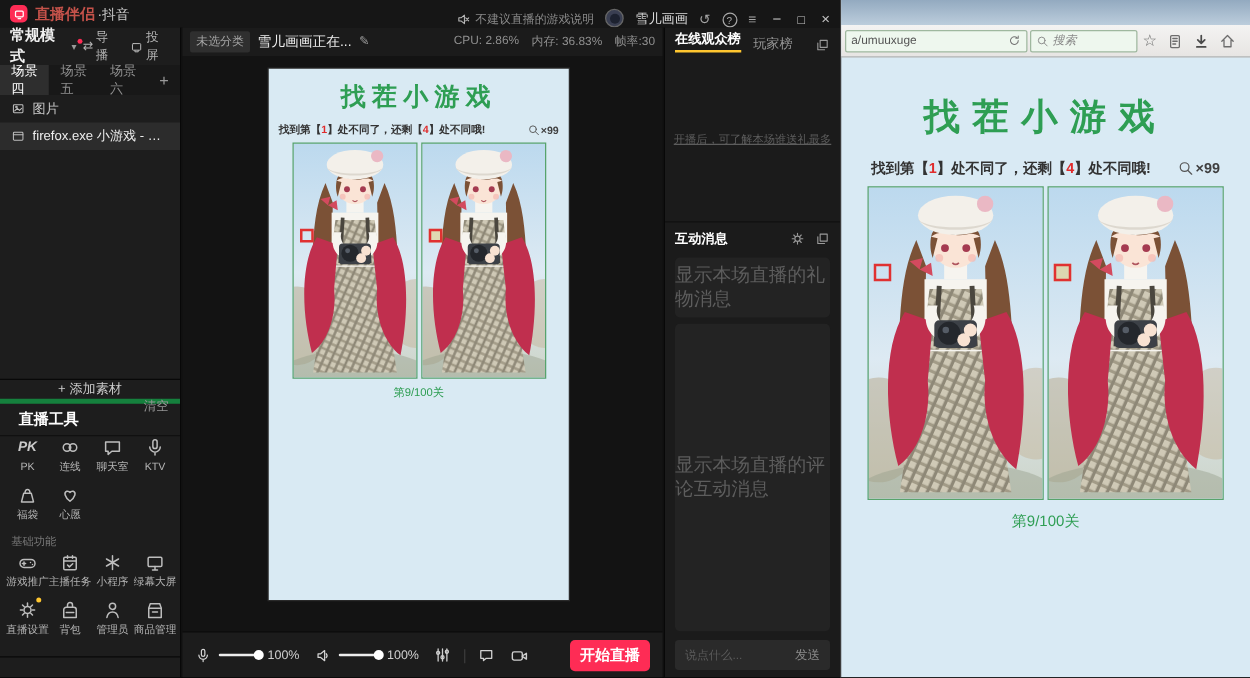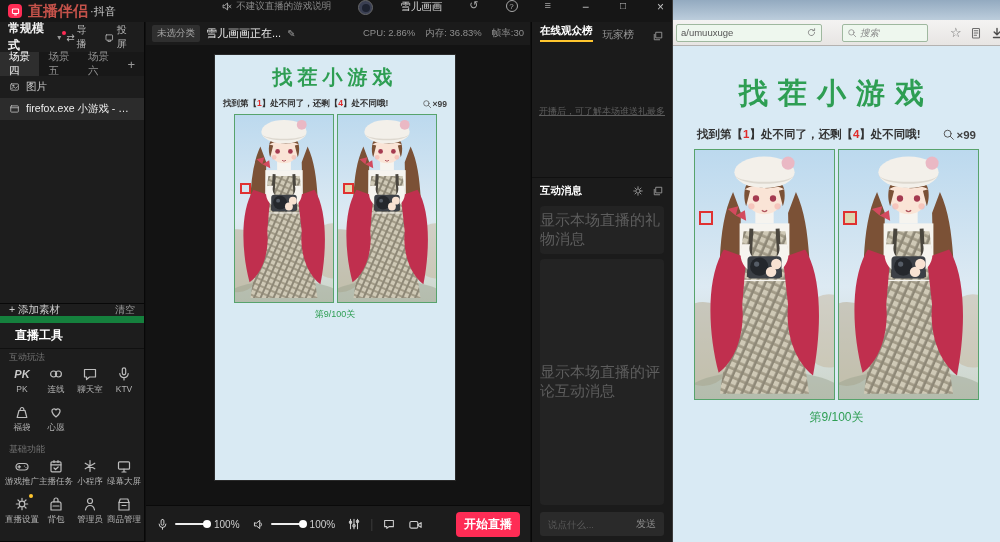--- a/index.html
+++ b/index.html
@@ -4,23 +4,23 @@
 <style>
   *{margin:0;padding:0;box-sizing:border-box;}
   html,body{background:#000;}
   .stage{position:relative;width:1000px;height:542px;overflow:hidden;background:#101010;
          font-family:"Liberation Sans","DejaVu Sans",sans-serif;-webkit-font-smoothing:antialiased;}
   .ic{stroke:#bdbdbd;fill:none;stroke-width:1.2;stroke-linecap:round;stroke-linejoin:round;display:block;}
 
   
   .titlebar{position:absolute;left:0;top:0;width:672px;height:22px;background:#161616;display:flex;align-items:center;}
   .brand-logo{width:14px;height:14px;border-radius:4px;background:#fe2c55;margin:0 6px 0 8px;display:flex;align-items:center;justify-content:center;flex:none;}
-  .brand-name{color:#c4524a;font-size:15px;font-weight:bold;}
+  .brand-name{color:#c4524a;font-size:12px;font-weight:bold;}
   .brand-suffix{color:#c9c9c9;font-size:11px;margin-left:2px;}
-  .tb-right{margin-left:auto;display:flex;align-items:flex-start;gap:27px;padding-right:8px;height:22px;}
+  .tb-right{margin-left:auto;display:flex;align-items:flex-end;gap:9px;padding-right:8px;height:22px;}
   .notice{display:flex;align-items:center;gap:4px;color:#8a8a8a;font-size:9.5px;}
   .avatar{width:15px;height:15px;border-radius:50%;background:#3a3f52;border:1px solid #666;position:relative;overflow:hidden;}
   .avatar:after{content:"";position:absolute;left:3px;top:3px;width:8px;height:8px;border-radius:50%;background:#1d2230;}
   .username{color:#ddd;font-size:10.5px;}
   .tb-ic{color:#a8a8a8;font-size:11px;line-height:1;}
   .help-ic{width:12px;height:12px;border:1px solid #a8a8a8;border-radius:50%;color:#a8a8a8;font-size:8px;display:flex;align-items:center;justify-content:center;}
   .winctl{color:#c2c2c2;font-size:12px;margin-left:4px;}
   .winctl.max{font-size:10px;}
 
   
@@ -32,21 +32,21 @@
   .sb-acts{margin-left:auto;display:flex;gap:9px;}
   .sb-act{display:flex;align-items:center;gap:2px;color:#b5b5b5;font-size:10px;}
   .sb-tabs{height:24px;display:flex;align-items:stretch;background:#181818;font-size:10.5px;color:#8f8f8f;}
   .sb-tab{padding:0 9px;display:flex;align-items:center;}
   .sb-tab.active{background:#2e2e2e;color:#fff;}
   .sb-plus{margin-left:auto;padding:0 9px;color:#999;font-size:13px;display:flex;align-items:center;}
   .sb-src{height:22px;display:flex;align-items:center;gap:6px;padding:0 9px;color:#c9c9c9;font-size:10.5px;}
   .sb-src.selected{background:#2c2c2c;color:#ededed;}
   .sb-src .lbl{white-space:nowrap;overflow:hidden;text-overflow:ellipsis;width:118px;}
   .sb-spacer{height:183px;}
-  .add-row{height:20px;border-top:1px solid #080808;border-bottom:7px solid #15803d;display:flex;align-items:center;padding:0 9px;color:#cdcdcd;font-size:10.5px;}
+  .add-row{height:20px;border-top:1px solid #080808;border-bottom:4px solid #15803d;display:flex;align-items:center;padding:0 9px;color:#cdcdcd;font-size:10.5px;flex-direction:column;}
   .add-row .clear{margin-left:auto;color:#969696;font-size:10px;}
   .tools-title{height:26px;display:flex;align-items:center;padding:0 15px;color:#fff;font-size:12px;font-weight:bold;border-bottom:1px solid #101010;}
   .sec-label{height:16px;display:flex;align-items:center;padding:0 9px;color:#767676;font-size:9px;}
   .tool-row{display:flex;padding-left:5px;height:38px;}
   .tool-cell{width:34px;text-align:center;}
   .tool-cell .tic{height:17px;display:flex;align-items:center;justify-content:center;position:relative;}
   .tool-cell .tlabel{display:block;margin-top:2px;font-size:8.5px;color:#b3b3b3;white-space:nowrap;}
   .pk-ic{font-style:italic;font-weight:bold;font-size:11px;color:#c9c9c9;}
   .ydot{position:absolute;right:6px;top:-1px;width:4px;height:4px;border-radius:50%;background:#ffc62f;}
   .sb-endline{margin-top:8px;border-top:1px solid #080808;}
@@ -107,21 +107,21 @@
   .rp-box.gift{height:48px;}
   .rp-box.comment{height:246px;margin-top:5px;}
   .rp-input{position:absolute;left:8px;right:8px;bottom:6px;height:24px;background:#2a2a2a;border-radius:3px;display:flex;align-items:center;padding:0 8px;gap:6px;}
   .rp-input input{flex:1;min-width:0;background:transparent;border:none;outline:none;color:#888;font-size:9.5px;font-family:inherit;}
   .rp-input input::placeholder{color:#5a5a5a;}
   .send{color:#8a8a8a;font-size:10px;}
 
   
   .browser{position:absolute;left:672px;top:0;width:328px;height:542px;background:#d9eaf4;border-left:1px solid #3c3c3c;}
   .bw-titlebar{height:20px;background:linear-gradient(#93aac0,#bccddc);}
-  .bw-toolbar{height:26px;background:linear-gradient(#f4f3f2,#e7e5e3);border-bottom:1px solid #b4b2b0;display:flex;align-items:center;padding:0 3px;gap:20px;}
+  .bw-toolbar{height:26px;background:linear-gradient(#f4f3f2,#e7e5e3);border-bottom:1px solid #b4b2b0;display:flex;align-items:center;padding:0 3px;gap:2px;}
   .field{height:18px;background:#eef7ee;border:1px solid #9fb89f;border-radius:2px;display:flex;align-items:center;padding:0 4px;gap:3px;}
   .urlbar{width:146px;}
   .searchbar{width:86px;}
   .field input{flex:1;min-width:0;background:transparent;border:none;outline:none;font-size:9.5px;color:#555;font-family:inherit;}
   .searchbar input{font-style:italic;color:#888;}
   .searchbar input::placeholder{font-style:italic;color:#888;}
   .bw-icons{display:flex;align-items:center;gap:7px;margin-left:2px;}
   .star-ic{color:#6d6d6d;font-size:13px;line-height:1;}
   .bw-page{position:relative;height:496px;}
 </style>
@@ -346,21 +346,20 @@
           <use href="#i-window"></use>
         </svg>
       <span class="lbl">firefox.exe 小游戏 - Mozilla Fir...</span>
     </div>
     <div class="sb-spacer"></div>
     <div class="add-row">
       <span><span>+</span> <span>添加素材</span></span>
       <span class="clear">清空</span>
     </div>
     <div class="tools-title">直播工具</div>
-    <div class="sec-label">互动玩法</div>
     <div class="tool-row">
       <div class="tool-cell">
           <span class="tic">
             <span class="pk-ic">PK</span>
           </span>
           <span class="tlabel">PK</span>
         </div>
       <div class="tool-cell">
           <span class="tic">
             <svg class="ic" width="16" height="16">

